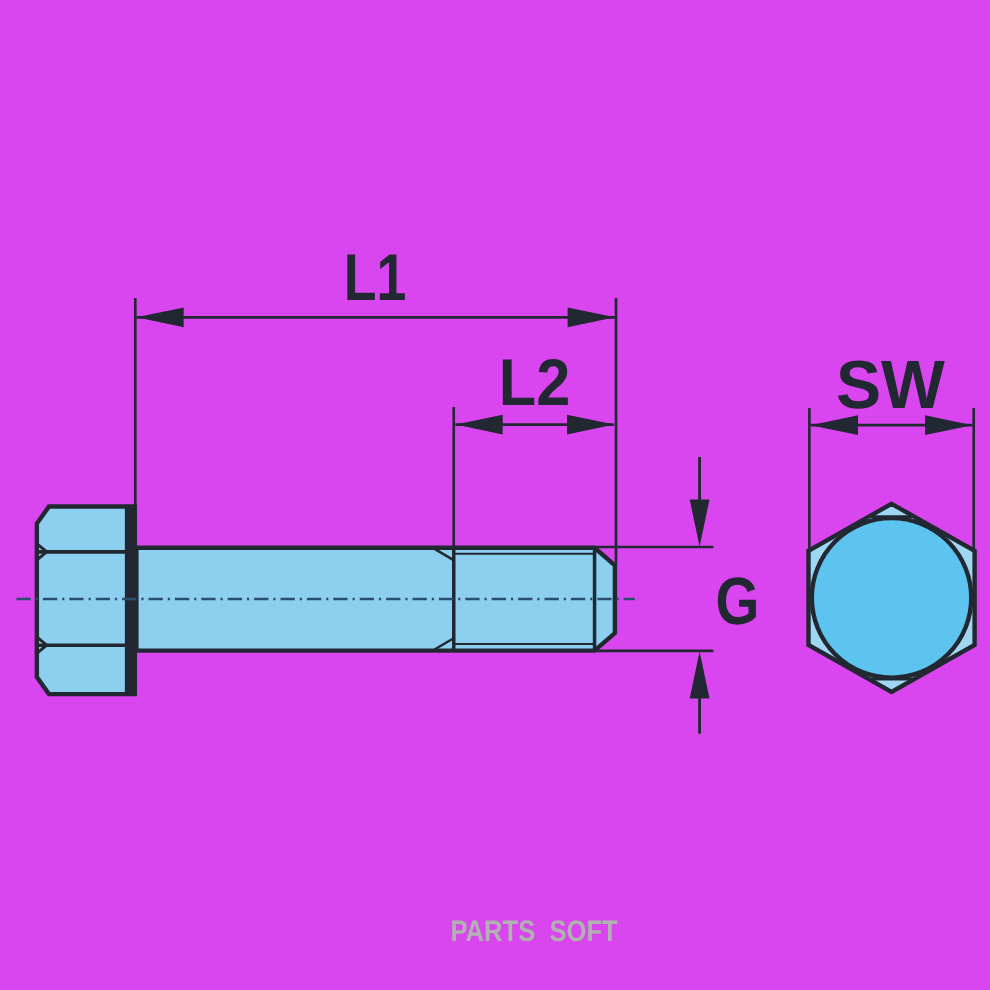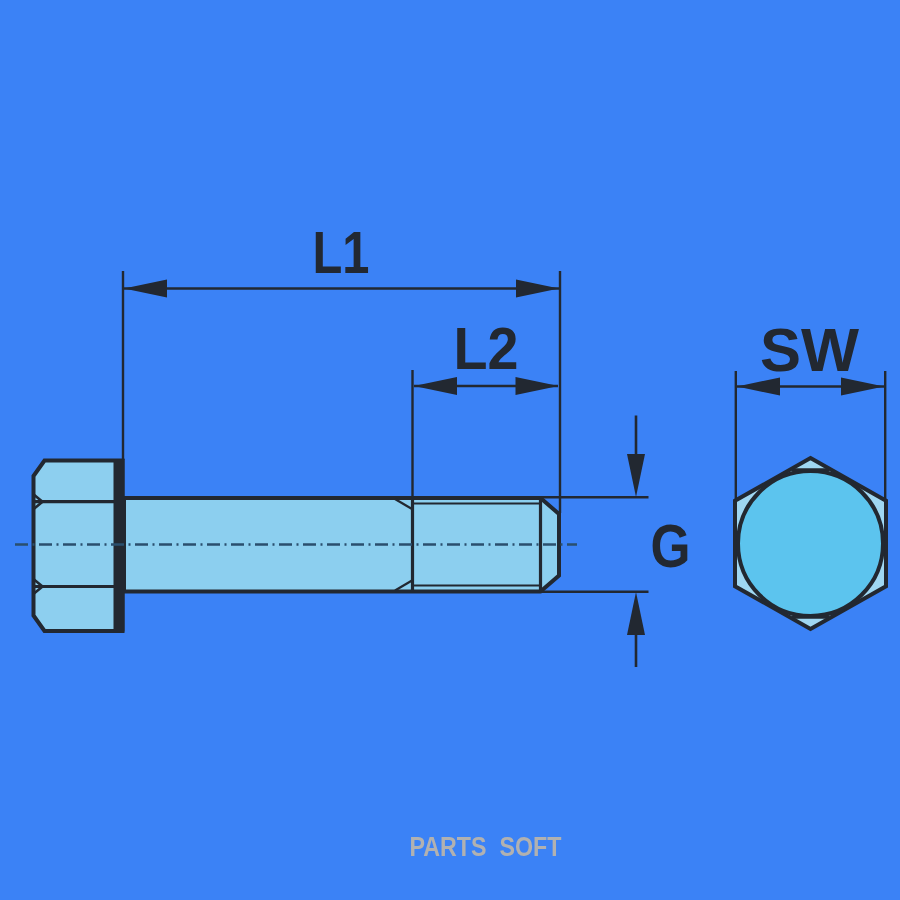--- a/index.html
+++ b/index.html
@@ -1,16 +1,16 @@
 <!DOCTYPE html>
 <html><head>
 <meta charset="utf-8">
 <style>
   html,body{margin:0;padding:0;background:#ffffff;}
-  #wrap{width:900px;height:900px;position:relative;background:#3b82f6;}
+  #wrap{width:900px;height:900px;position:relative;background:#d946ef;}
   svg{display:block;}
   text{font-family:"Liberation Sans", sans-serif;}
 </style>
 </head>
 <body>
 <div id="wrap">
 <svg width="900" height="900" viewBox="0 0 900 900">
 
   <path d="M124 498 H540.5 L559 514 V575.5 L540.5 591.5 H124 Z" fill="#8CCFEF" stroke="#222831" stroke-width="4" stroke-linejoin="miter"></path>
 

